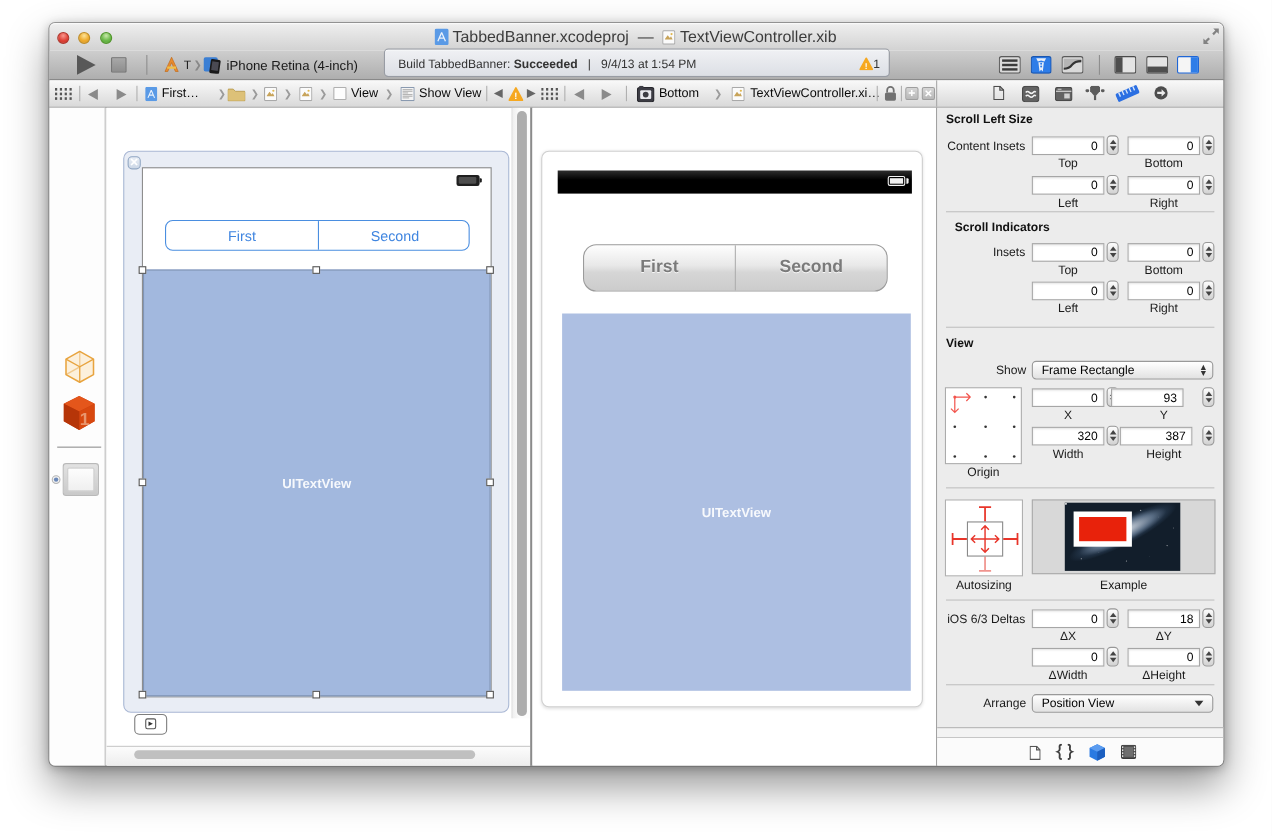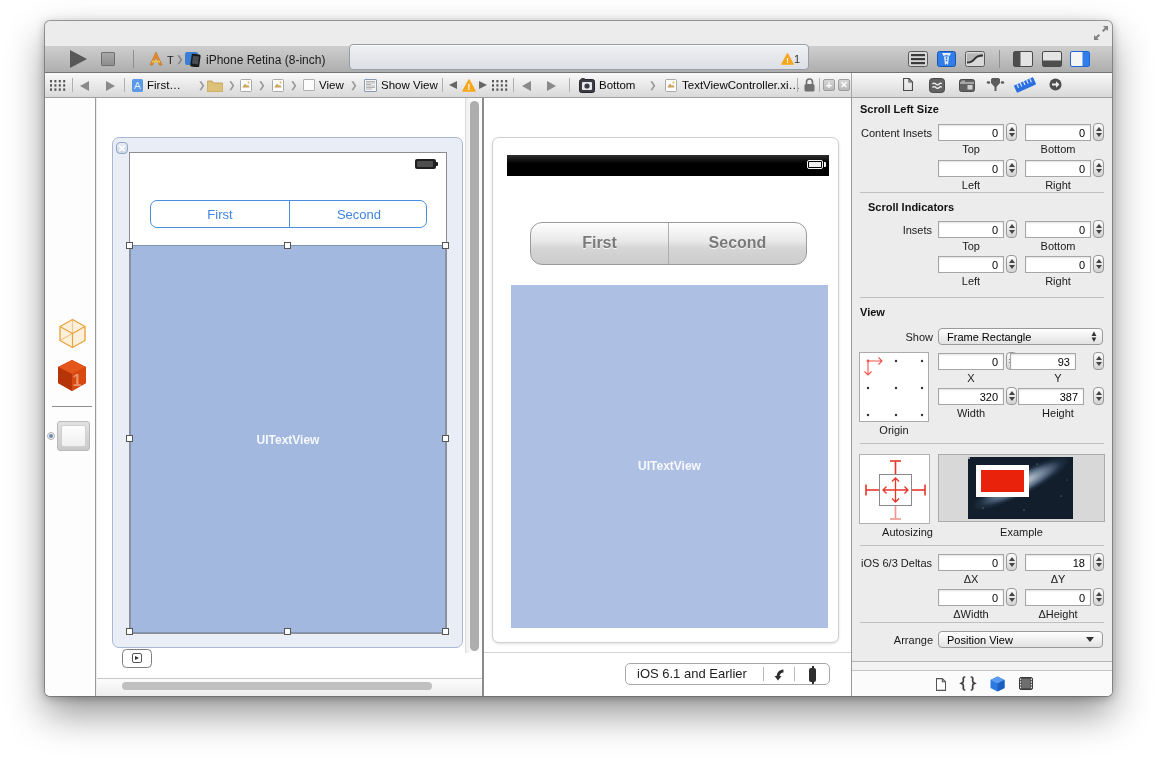--- a/index.html
+++ b/index.html
@@ -100,37 +100,51 @@
   border-left:3px solid transparent; border-right:3px solid transparent; border-top:4px solid #444; }
 .cl { position:absolute; width:66px; text-align:center; color:#1a1a1a; }
 .sep { position:absolute; left:8px; width:244px; height:1px; background:#c0c0c0; }
 .pop { position:absolute; left:86px; width:165px; height:17px; background:linear-gradient(#ffffff,#e2e2e2);
   border:1px solid #999; border-radius:4px; padding:2px 0 0 8px; color:#000; }
 .pop .ud { position:absolute; right:4px; top:2px; font-size:8px; color:#333; line-height:6px; }
 </style>
 </head>
 <body>
 <div id="win">
+  <div id="titlebar">
+    <div class="tl" id="tl-r"></div>
+    <div class="tl" id="tl-y"></div>
+    <div class="tl" id="tl-g"></div>
+    <div id="title"><svg width="13" height="15" viewBox="0 0 11 13" style="vertical-align:-3px">
+          <rect x="0" y="0" width="11" height="13" rx="1.5" fill="#5a9ae6"></rect>
+          <path d="M5.5 3 L8.5 10 M5.5 3 L2.5 10 M3.6 7.5 L7.4 7.5" stroke="#eaf2fc" stroke-width="1" fill="none"></path>
+        </svg> TabbedBanner.xcodeproj &nbsp;—&nbsp; <svg width="12" height="14" viewBox="0 0 12 13" style="vertical-align:-3px">
+          <rect x="0.5" y="0.5" width="11" height="12" rx="1" fill="#fbfbfb" stroke="#a9a9a9"></rect>
+          <path d="M2.5 8 L5 4.5 L7 7 L8 5.5 L9.5 8.5 L2.5 8.5 Z" fill="#c8a45a"></path>
+          <circle cx="8.5" cy="3.5" r="1" fill="#e0b84f"></circle>
+        </svg> TextViewController.xib</div>
+  </div>
   <div id="toolbar">
     <div id="playbtn"></div>
     <div id="stopbtn"></div>
     <div class="tsep" style="left:88px"></div>
     <svg class="abs" style="left:103px;top:5px" width="16" height="16" viewBox="0 0 16 16">
       <path d="M8 1 L14 14 L11.5 14 L8 6 L4.5 14 L2 14 Z" fill="#e88b2e" stroke="#c06a18" stroke-width="0.6"></path>
       <line x1="4" y1="10.5" x2="12" y2="10.5" stroke="#f0c04a" stroke-width="2"></line>
     </svg>
     <span class="abs" style="left:122px;top:8px;font-size:11px;color:#222">T</span>
     <span class="abs" style="left:131px;top:8px;font-size:9px;color:#888">❯</span>
     <svg class="abs" style="left:140px;top:5px" width="17" height="16" viewBox="0 0 17 16">
       <rect x="0" y="1" width="13" height="13" rx="2" fill="#3b7fd4"></rect>
       <rect x="6" y="3" width="9" height="13" rx="1.5" fill="#1a1a1a" transform="rotate(8 10 9)"></rect>
       <rect x="7.5" y="5" width="6" height="8" fill="#4a4a52" transform="rotate(8 10 9)"></rect>
     </svg>
-    <span class="abs" style="left:161px;top:7px;font-size:12px;color:#1a1a1a">iPhone Retina (8-inch)</span>
+    <span class="abs" style="left:161px;top:7px;font-size:12px;color:#1a1a1a">iPhone Retina (4-inch)</span>
     <div id="status">
+      <span class="btxt">Build TabbedBanner: <b>Succeeded</b> &nbsp; | &nbsp; 9/4/13 at 1:54 PM</span>
       <span class="warn"><svg width="13" height="12" viewBox="0 0 15 14" style="vertical-align:-2px">
             <path d="M7.5 1 L14 13 L1 13 Z" fill="#f6a820" stroke="#f6a820" stroke-width="1.6" stroke-linejoin="round"></path>
             <text x="7.5" y="12" font-size="9" font-weight="bold" fill="#fff" text-anchor="middle" font-family="Liberation Sans">!</text>
           </svg><span style="font-size:11px;color:#333">1</span></span>
     </div>
 
     <svg class="abs" style="left:863px;top:5px" width="20" height="16" viewBox="0 0 20 16">
       <rect x="0.5" y="0.5" width="19" height="15" rx="2" fill="#d9d9d9" stroke="#5a5a5a"></rect>
       <g fill="#3a3a3a">
           <rect x="3" y="3" width="14" height="2.2"></rect>
@@ -385,33 +399,20 @@
         <div class="abs" style="left:317px;top:7px;width:2px;height:5px;background:#f5f5f5;border-radius:0 1px 1px 0"></div>
       </div>
       <div id="seg2">
           <span style="left:0">First</span>
           <span style="left:138px">Second</span>
           <div class="d"></div>
         </div>
       <div id="tv2">
           <div class="tvlabel" style="top:174px">UITextView</div>
         </div>
-    </div>
-    <div id="e2bottom">
-      <div id="iosbtn">
-        <span style="position:absolute;left:11px">iOS 6.1 and Earlier</span>
-        <div class="s" style="left:137px"></div>
-        <svg class="abs" style="left:146px;top:4px" width="16" height="14" viewBox="0 0 16 14">
-          <path d="M11.5 1.5 A7 7 0 0 0 4.5 8 L2.5 8 L6 12.5 L9.5 8 L7.5 8 A4.6 4.6 0 0 1 11.5 4.4 Z" fill="#2e2e2e"></path>
-        </svg>
-        <div class="s" style="left:168px"></div>
-        <div class="abs" style="left:183px;top:4px;width:7px;height:14px;border-radius:2px;background:#2e2e2e"></div>
-        <div class="abs" style="left:185.5px;top:2px;width:2px;height:2px;background:#2e2e2e"></div>
-        <div class="abs" style="left:185.5px;top:18px;width:2px;height:2px;background:#2e2e2e"></div>
-      </div>
     </div>
   </div>
   <div id="div2"></div>
   <div id="inspector">
     <div class="hdr" style="left:8px;top:5px">Scroll Left Size</div>
     <div class="lbl" style="left:0;top:29px;width:80px">Content Insets</div>
     <div class="fld" style="left:86px;top:26px">0</div>
       <div class="stp" style="left:154px;top:25px"></div>
     <div class="fld" style="left:173px;top:26px">0</div>
       <div class="stp" style="left:241px;top:25px"></div>
@@ -497,21 +498,21 @@
       </svg>
     </div>
     <div class="abs" style="left:86px;top:356px;width:167px;height:68px;background:#d8d8d8;border:1px solid #ababab">
       <div class="abs" style="left:29px;top:2px;width:105px;height:62px;background:#121e2b;overflow:hidden">
         <div class="abs" style="left:-25px;top:0px;width:160px;height:62px;background:radial-gradient(ellipse 68px 15px at 80px 26px, rgba(228,234,242,0.95), rgba(135,160,190,0.6) 45%, rgba(60,85,115,0.32) 65%, rgba(20,35,55,0) 80%);transform:rotate(-27deg)"></div>
         <div class="abs" style="left:0;top:0;width:2px;height:2px;border-radius:50%;background:rgba(255,255,255,0.8);box-shadow:14px 50px 0 -0.5px rgba(255,255,255,0.7), 30px 44px 0 -0.8px rgba(255,255,255,0.6), 55px 52px 0 -0.5px rgba(255,255,255,0.7), 76px 48px 0 -0.8px rgba(255,255,255,0.6), 92px 38px 0 -0.5px rgba(255,255,255,0.7), 84px 12px 0 -0.8px rgba(255,255,255,0.6), 68px 6px 0 -0.5px rgba(255,255,255,0.65), 24px 10px 0 -0.8px rgba(255,255,255,0.5), 8px 24px 0 -0.5px rgba(255,255,255,0.6), 98px 22px 0 -0.6px rgba(255,255,255,0.65), 44px 8px 0 -0.8px rgba(255,255,255,0.5)"></div>
         <div class="abs" style="left:8px;top:8px;width:53px;height:32px;background:#fff"></div>
         <div class="abs" style="left:13px;top:13px;width:43px;height:22px;background:#e8220b"></div>
       </div>
     </div>
-    <div class="cl" style="left:20px;top:428px;width:71px">Autosizing</div>
+    <div class="cl" style="left:7px;top:428px;width:71px">Autosizing</div>
     <div class="cl" style="left:86px;top:428px;width:167px">Example</div>
     <div class="sep" style="top:447px"></div>
     <div class="lbl" style="left:0;top:459px;width:80px">iOS 6/3 Deltas</div>
     <div class="fld" style="left:86px;top:456px">0</div>
       <div class="stp" style="left:154px;top:455px"></div>
     <div class="fld" style="left:173px;top:456px">18</div>
       <div class="stp" style="left:241px;top:455px"></div>
     <div class="cl" style="left:86px;top:475px">ΔX</div>
       <div class="cl" style="left:173px;top:475px">ΔY</div>
     <div class="fld" style="left:86px;top:491px">0</div>

